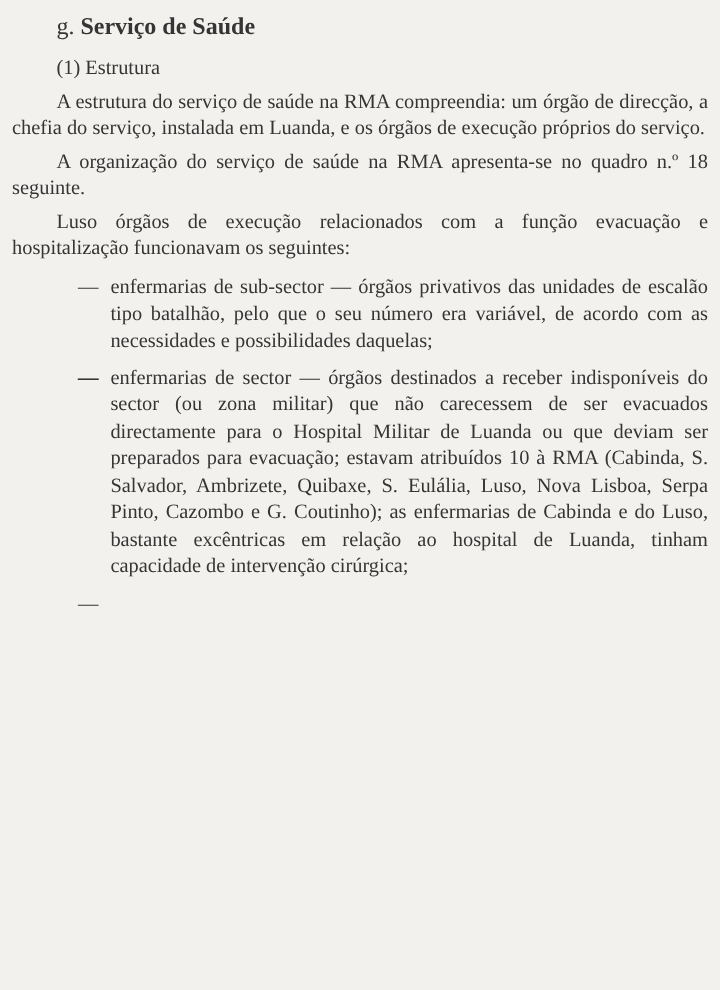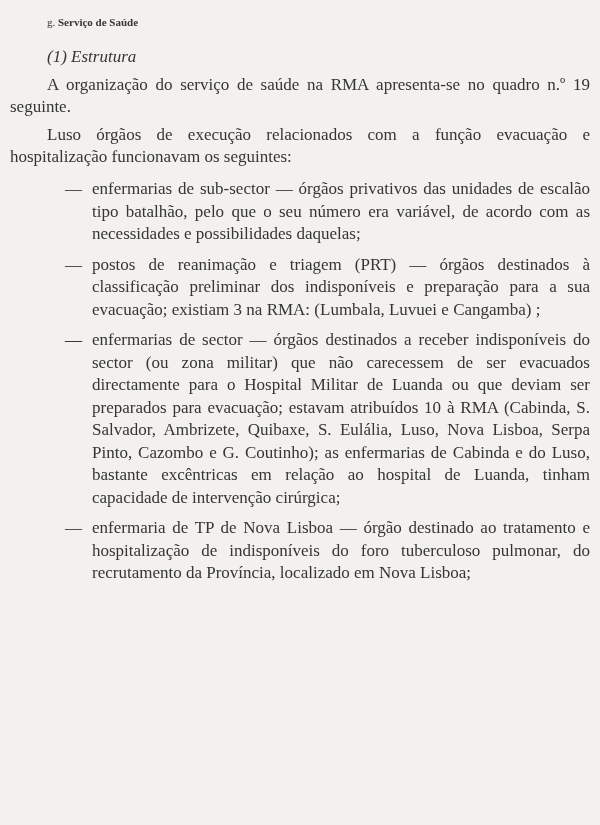--- a/index.html
+++ b/index.html
@@ -4,58 +4,57 @@
 <style>
   html, body { margin: 0; padding: 0; }
   body {
     width: 600px; height: 825px; overflow: hidden;
     background: #f3f1ee;
     color: #353535;
     font-family: "Liberation Serif", "DejaVu Serif", serif;
     font-size: 17px;
   }
   .page { position: relative; padding: 8px 10px 0 10px; width: 580px; }
-  .heading { margin: 0 0 0 37px; height: 28px; line-height: 28px; font-size: 11px; }
+  .heading { margin: 0 0 0 37px; height: 28px; line-height: 28px; font-size: 20px; }
   .heading .num { font-weight: normal; }
   .heading .title { font-weight: bold; }
-  .subhead { margin: 10px 0 0 37px; font-style: italic; line-height: 22px; font-size: 17px; }
+  .subhead { margin: 10px 0 0 37px; line-height: 22px; font-size: 17px; }
   p.para { margin: 6px 0 0 0; text-indent: 37px; line-height: 22px; text-align: justify; }
   ul.items { list-style: none; margin: 10px 0 0 0; padding: 0; }
   ul.items li { position: relative; padding-left: 82px; margin-top: 8px; line-height: 22.5px; text-align: justify; }
   ul.items li:first-child { margin-top: 0; }
   .dash { position: absolute; left: 55px; top: 0; }
 </style>
 </head>
 <body>
 
 <div class="page">
   <div class="heading">
     <span class="num">g.</span>
     <span class="title">Serviço de Saúde</span>
   </div>
 
   <div class="subhead">(1) Estrutura</div>
+  <p class="para">A estrutura do serviço de saúde na RMA compreendia: um órgão de direcção, a chefia do serviço, instalada em Luanda, e os órgãos de execução próprios do serviço.</p>
 
-  <p class="para">A organização do serviço de saúde na RMA apresenta-se no quadro n.º 19 seguinte.</p>
+  <p class="para">A organização do serviço de saúde na RMA apresenta-se no quadro n.º 18 seguinte.</p>
   <p class="para">Luso órgãos de execução relacionados com a função evacuação e hospitalização funcionavam os seguintes:</p>
 
   <ul class="items">
     <li>
       <span class="dash">—</span>
       <span>enfermarias de sub-sector — órgãos privativos das unidades de escalão tipo batalhão, pelo que o seu número era variável, de acordo com as necessidades e possibilidades daquelas;</span>
     </li>
     <li>
       <span class="dash">—</span>
-      <span>postos de reanimação e triagem (PRT) — órgãos destinados à classificação preliminar dos indisponíveis e preparação para a sua evacuação; existiam 3 na RMA: (Lumbala, Luvuei e Cangamba)     ;</span>
     </li>
     <li>
       <span class="dash">—</span>
     </li>
     <li>
       <span class="dash">—</span>
       <span>enfermarias de sector — órgãos destinados a receber indisponíveis do sector (ou zona militar) que não carecessem de ser evacuados directamente para o Hospital Militar de Luanda ou que deviam ser preparados para evacuação; estavam atribuídos 10 à RMA (Cabinda, S. Salvador, Ambrizete, Quibaxe, S. Eulália, Luso, Nova Lisboa, Serpa Pinto, Cazombo e G. Coutinho); as enfermarias de Cabinda e do Luso, bastante excêntricas em relação ao hospital de Luanda, tinham capacidade de intervenção cirúrgica;</span>
     </li>
     <li>
       <span class="dash">—</span>
-      <span>enfermaria de TP de Nova Lisboa — órgão destinado ao tratamento e hospitalização de indisponíveis do foro tuberculoso pulmonar, do recrutamento da Província, localizado em Nova Lisboa;</span>
     </li>
   </ul>
 </div>
 
 </body></html>

